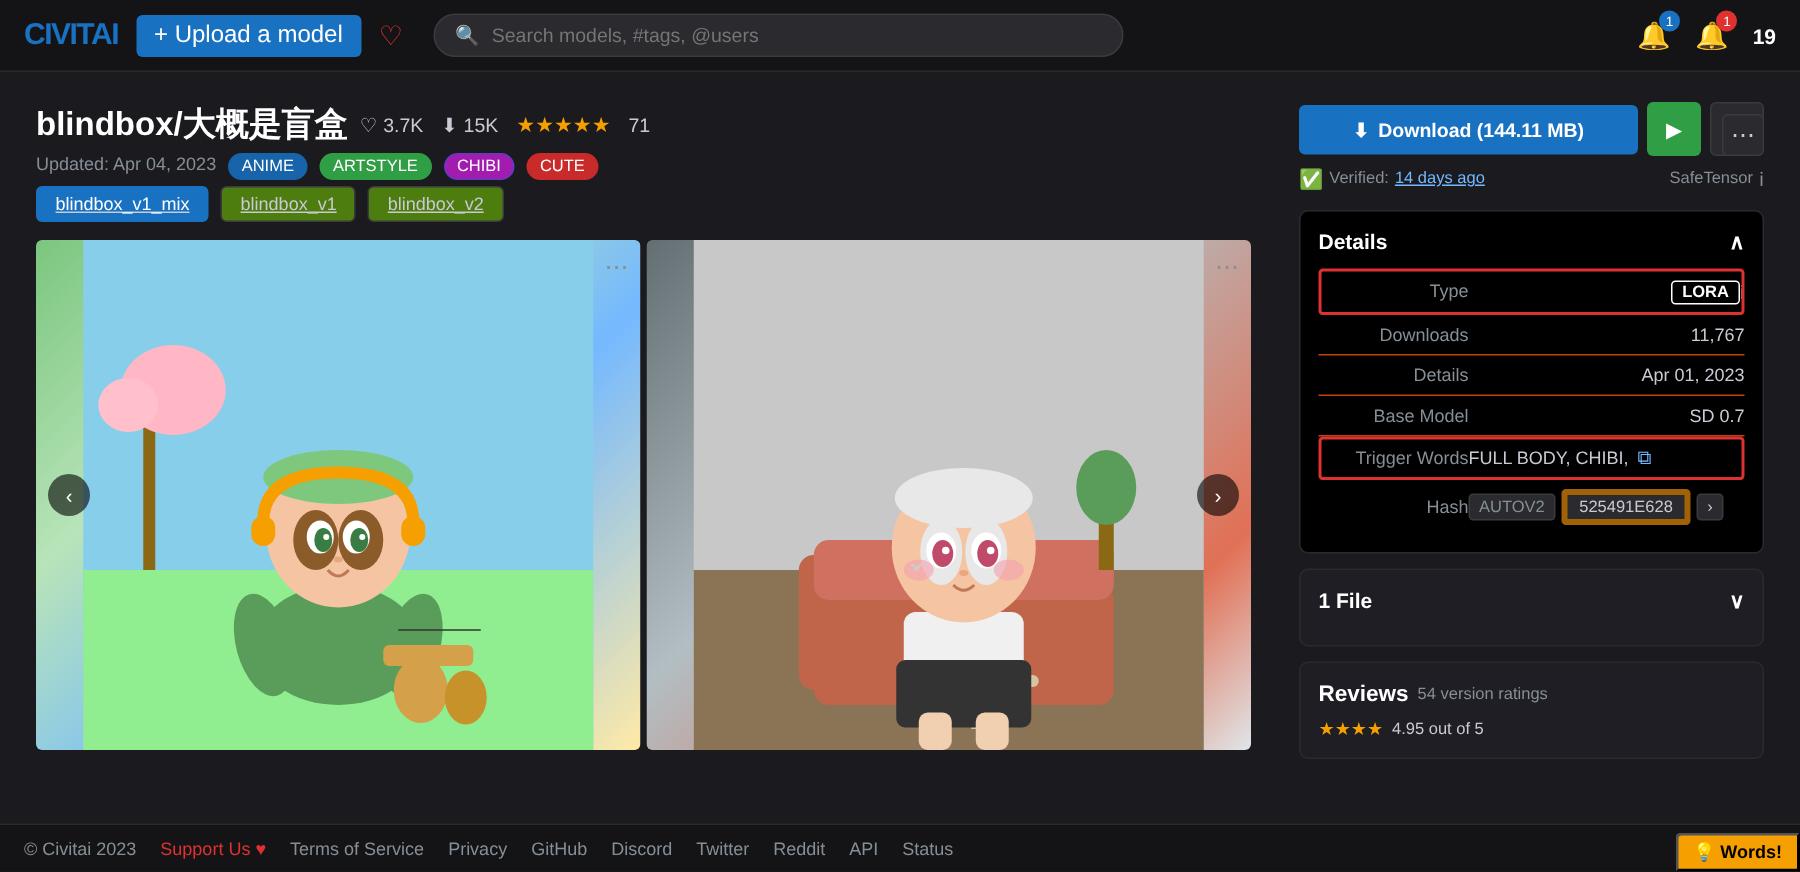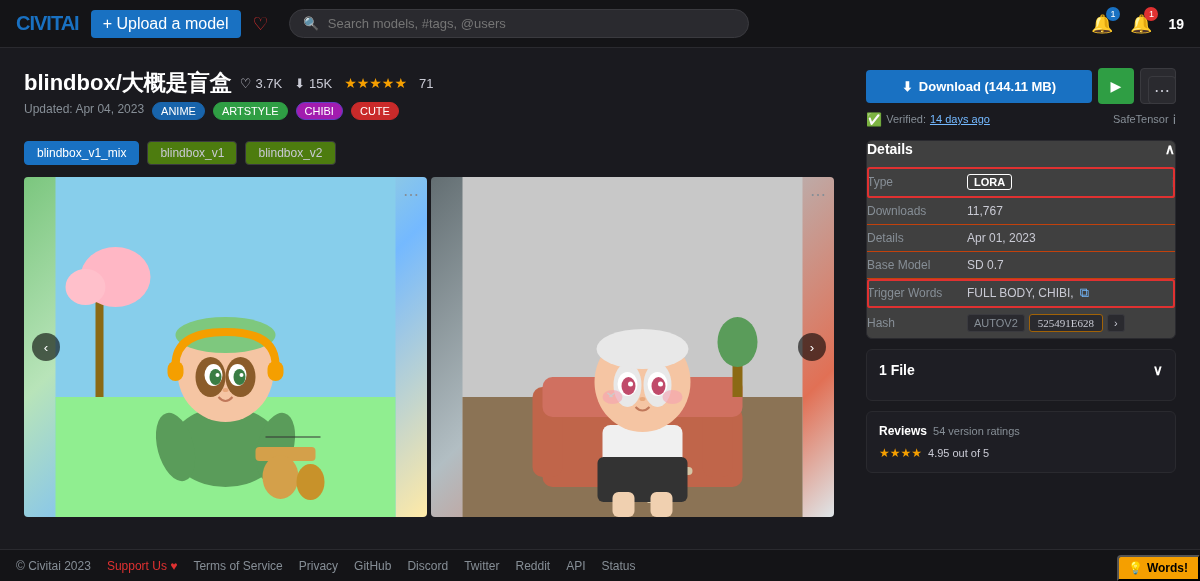--- a/index.html
+++ b/index.html
@@ -152,21 +152,22 @@
       cursor: pointer;
     }
     .tag.anime { background: #1864ab; border-color: #1864ab; color: #fff; }
     .tag.artstyle { background: #2f9e44; border-color: #2f9e44; color: #fff; }
     .tag.chibi { background: #a21caf; border-color: #5f3dc4; color: #fff; }
     .tag.cute { background: #c92a2a; border-color: #c92a2a; color: #fff; }
 
     .version-tabs {
       display: flex;
       gap: 8px;
-      margin-top: 21px;
+      margin-top: 4px;
+      text-decoration: underline;
     }
     .version-tab {
       background: #4d7c0f;
       border: 1px solid #3a3a3f;
       border-radius: 4px;
       padding: 4px 12px;
       font-size: 12px;
       color: #c9cad4;
       cursor: pointer;
     }
@@ -312,24 +313,26 @@
     }
     .verified-left {
       display: flex;
       align-items: center;
       gap: 4px;
     }
     .verified-icon { color: #2f9e44; font-size: 13px; }
     .verified-link { color: #74b9ff; text-decoration: underline; cursor: pointer; }
 
     .details-section {
-      background: #404040;
+      background: #000000;
       border: 1px solid #2a2a2f;
       border-radius: 6px;
+      padding: 12px;
       margin-bottom: 10px;
+      text-align: right;
     }
     .section-header {
       display: flex;
       align-items: center;
       justify-content: space-between;
       margin-bottom: 10px;
       font-size: 14px;
       font-weight: 600;
       color: #fff;
     }
@@ -386,26 +389,25 @@
     .hash-chip {
       background: #2a2a2f;
       border: 1px solid #3a3a3f;
       border-radius: 3px;
       padding: 2px 6px;
       font-size: 11px;
       color: #868e96;
     }
     .hash-value {
       background: #2a2a2f;
-      border: 1px solid #a16207;
+      border: 4px solid #a16207;
       border-radius: 3px;
       padding: 2px 8px;
       font-size: 11px;
       color: #c9cad4;
-      font-family: Liberation Serif, serif;
     }
     .hash-arrow {
       background: #2a2a2f;
       border: 1px solid #3a3a3f;
       border-radius: 3px;
       padding: 2px 6px;
       font-size: 11px;
       color: #c9cad4;
       cursor: pointer;
     }
@@ -428,21 +430,21 @@
       border: 1px solid #2a2a2f;
       border-radius: 6px;
       padding: 12px;
     }
     .reviews-header {
       display: flex;
       align-items: center;
       justify-content: space-between;
       margin-bottom: 8px;
     }
-    .reviews-title { font-size: 12px; font-weight: 600; color: #fff; }
+    .reviews-title { font-size: 15px; font-weight: 600; color: #fff; }
     .reviews-meta { font-size: 11px; color: #868e96; margin-left: 6px; }
     .add-review-btn {
       background: transparent;
       border: 1px solid #1971c2;
       color: #74b9ff;
       border-radius: 4px;
       padding: 3px 8px;
       font-size: 11px;
       cursor: pointer;
     }

